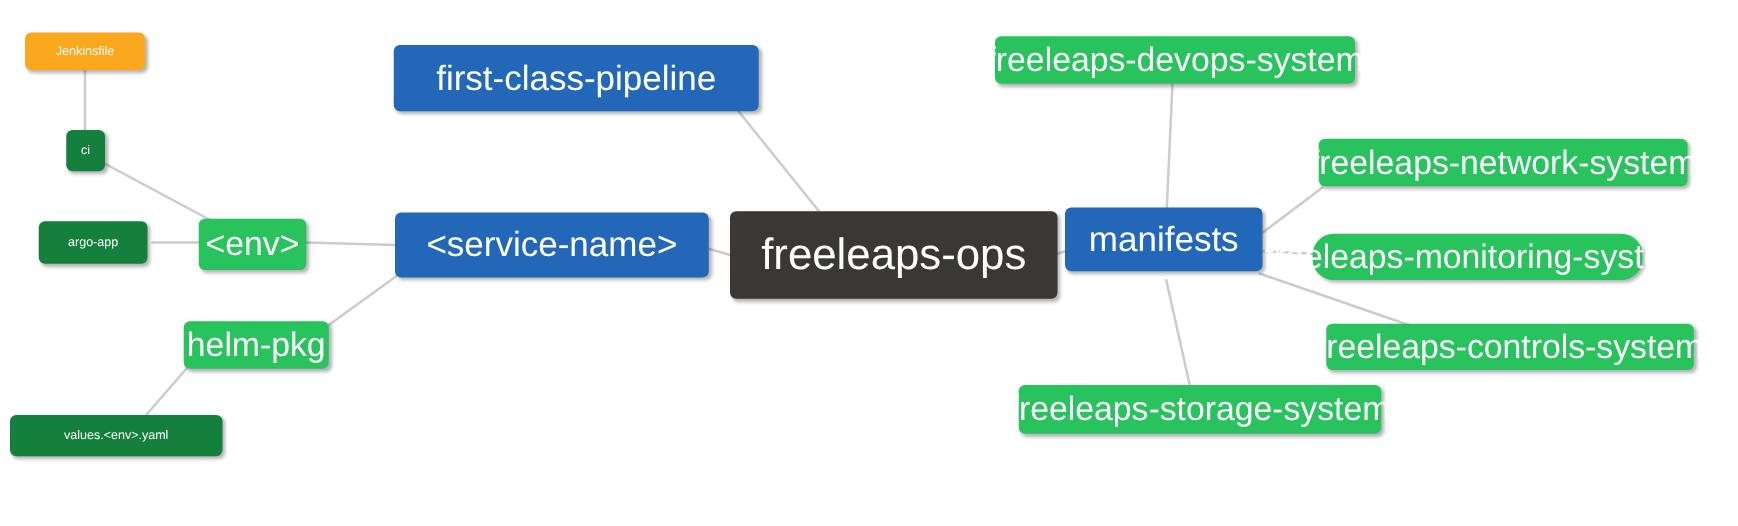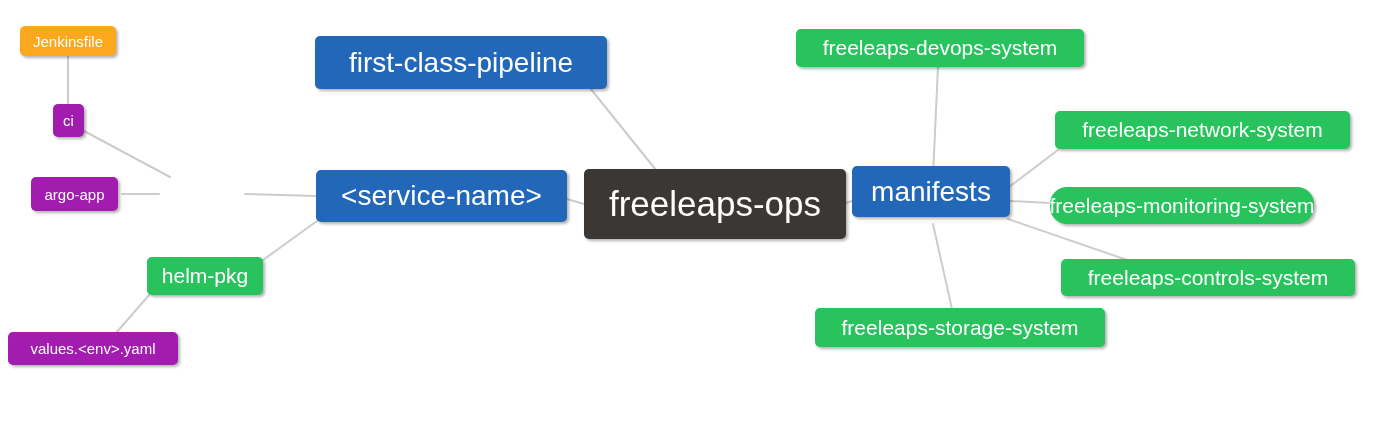--- a/index.html
+++ b/index.html
@@ -30,27 +30,27 @@
     justify-content: center;
     box-sizing: border-box;
     color: #ffffff;
     border-radius: 5px;
     box-shadow: 2px 2px 3px rgba(0,0,0,0.3);
     white-space: nowrap;
     cursor: default;
     user-select: none;
   }
   .c-orange { background: #fba81f; }
-  .c-red    { background: #a21caf; }
+  .c-red    { background: #15803d; }
   .c-green  { background: #29c35e; }
   .c-blue   { background: #2368b8; }
   .c-dark   { background: #3b3735; }
 
-  .f-sm { font-size: 15px; }
-  .f-md { font-size: 21px; }
+  .f-sm { font-size: 10px; }
+  .f-md { font-size: 27px; }
   .f-lg { font-size: 28px; }
   .f-xl { font-size: 35px; }
 
   
   #n-jenkinsfile     { left:  20px; top:  26px; width:  96px; height: 30px; }
   #n-ci              { left:  53px; top: 104px; width:  31px; height: 33px; }
   #n-argo-app        { left:  31px; top: 177px; width:  87px; height: 34px; }
   #n-env             { left: 159px; top: 175px; width:  86px; height: 41px; }
   #n-helm-pkg        { left: 147px; top: 257px; width: 116px; height: 38px; }
   #n-values-yaml     { left:   8px; top: 332px; width: 170px; height: 33px; }
@@ -84,20 +84,21 @@
       <line x1="1009" y1="187" x2="1058" y2="150"></line>
       <line x1="1010" y1="201" x2="1051" y2="203"></line>
       <line x1="1008" y1="219" x2="1127" y2="260"></line>
       <line x1="933" y1="224" x2="952" y2="309"></line>
     </g>
   </svg>
 
   <div id="n-jenkinsfile" class="node c-orange f-sm">Jenkinsfile</div>
   <div id="n-ci" class="node c-red f-sm">ci</div>
   <div id="n-argo-app" class="node c-red f-sm">argo-app</div>
+  <div id="n-env" class="node c-green f-md">&lt;env&gt;</div>
   <div id="n-helm-pkg" class="node c-green f-md">helm-pkg</div>
   <div id="n-values-yaml" class="node c-red f-sm">values.&lt;env&gt;.yaml</div>
   <div id="n-first-class" class="node c-blue f-lg">first-class-pipeline</div>
   <div id="n-service-name" class="node c-blue f-lg">&lt;service-name&gt;</div>
   <div id="n-freeleaps-ops" class="node c-dark f-xl">freeleaps-ops</div>
   <div id="n-manifests" class="node c-blue f-lg">manifests</div>
   <div id="n-devops-system" class="node c-green f-md">freeleaps-devops-system</div>
   <div id="n-network-system" class="node c-green f-md">freeleaps-network-system</div>
   <div id="n-monitoring-sys" class="node c-green f-md">freeleaps-monitoring-system</div>
   <div id="n-controls-system" class="node c-green f-md">freeleaps-controls-system</div>

